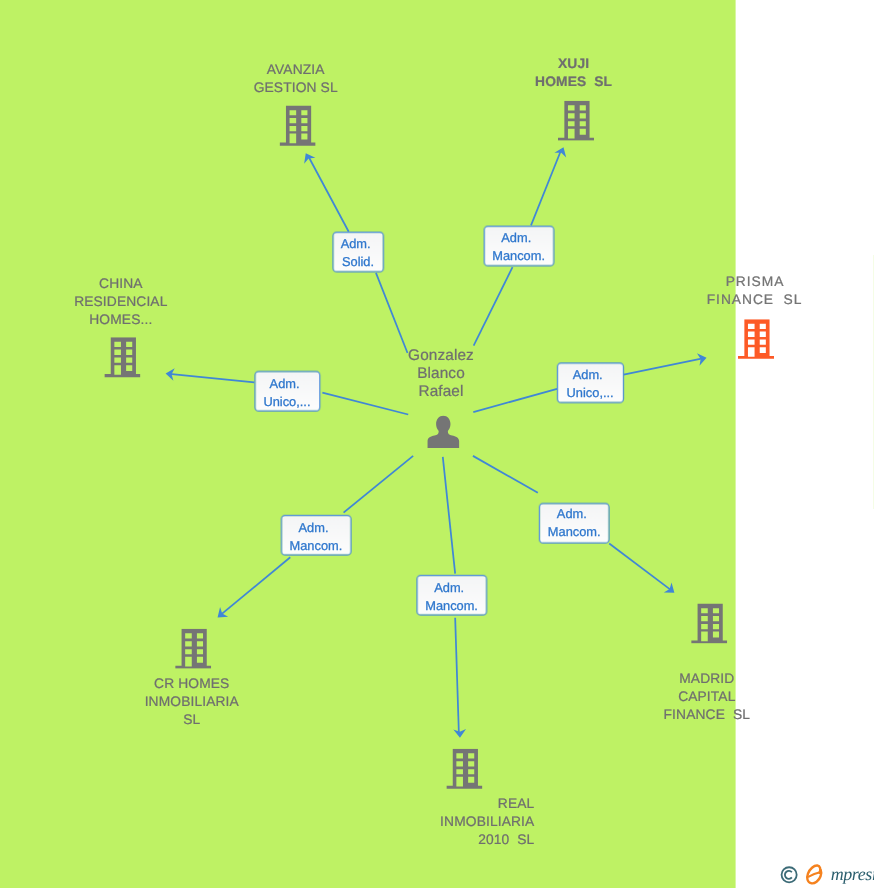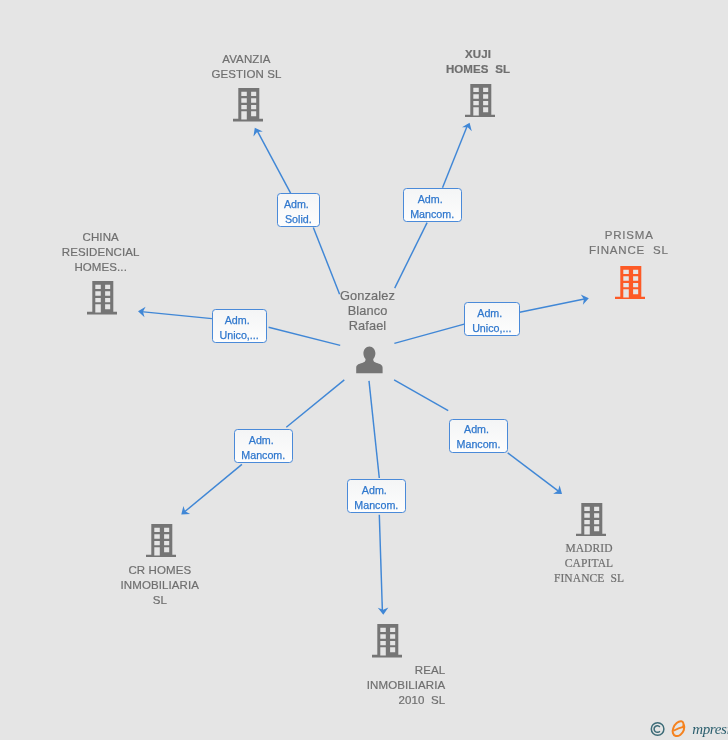--- a/index.html
+++ b/index.html
@@ -1,19 +1,19 @@
 <!DOCTYPE html>
 <html><head>
 <meta charset="utf-8">
 <title>Empresia relationship graph</title>
 <style>
   html,body{margin:0;padding:0;background:#ffffff;}
   body{width:728px;height:740px;overflow:hidden;
        font-family:"Liberation Sans",sans-serif;-webkit-font-smoothing:antialiased;}
-  #graph{position:relative;width:728px;height:740px;background:#e5e5e5;}
+  #graph{position:relative;width:613px;height:740px;background:#bef264;}
   svg#edges{position:absolute;left:0;top:0;width:728px;height:740px;}
   .node{position:absolute;}
   .node-icon{position:absolute;}
   .node-text{position:absolute;text-align:center;font-size:11.5px;line-height:15px;transform:translateZ(0);
              color:#6f6f6f;white-space:pre;letter-spacing:0.1px;-webkit-text-stroke:0.2px #6f6f6f;}
   .node-text.person{font-size:12.8px;line-height:15px;}
   .node-text.bold{font-weight:normal;color:#757575;letter-spacing:0.8px;text-indent:0.8px;}
   .edge-label{position:absolute;box-sizing:border-box;border:1.9px solid #4a8ad9;
      border-radius:3.6px;background:linear-gradient(#f4f5f6,#fdfdfd);color:#2f77cd;font-size:10.7px;-webkit-text-stroke:0.25px #2f77cd;
      text-align:left;white-space:pre;display:flex;flex-direction:column;
@@ -119,21 +119,21 @@
   <div class="node" style="left:0;top:0;">
     <div class="node-text" style="left:325.3px;top:663.0px;width:120px;text-align:right;">REAL
 INMOBILIARIA
 2010  SL</div>
     <svg class="node-icon" style="left:371.9px;top:624.4px;color:#757575" width="30" height="33.4" viewBox="0 0 30 33.4">
       <use href="#bldg"></use>
     </svg>
   </div>
 
   <div class="node" style="left:0;top:0;">
-    <div class="node-text" style="left:529.0px;top:541px;width:120px;font-family:Liberation Serif, serif;">MADRID
+    <div class="node-text" style="left:529.0px;top:559px;width:120px;">MADRID
 CAPITAL
 FINANCE  SL</div>
     <svg class="node-icon" style="left:575.7px;top:503px;color:#757575" width="30" height="33.4" viewBox="0 0 30 33.4">
       <use href="#bldg"></use>
     </svg>
   </div>
 
   <div class="node" style="left:0;top:0;">
     <div class="node-text person" style="left:307.5px;top:287.6px;width:120px;">Gonzalez
 Blanco

